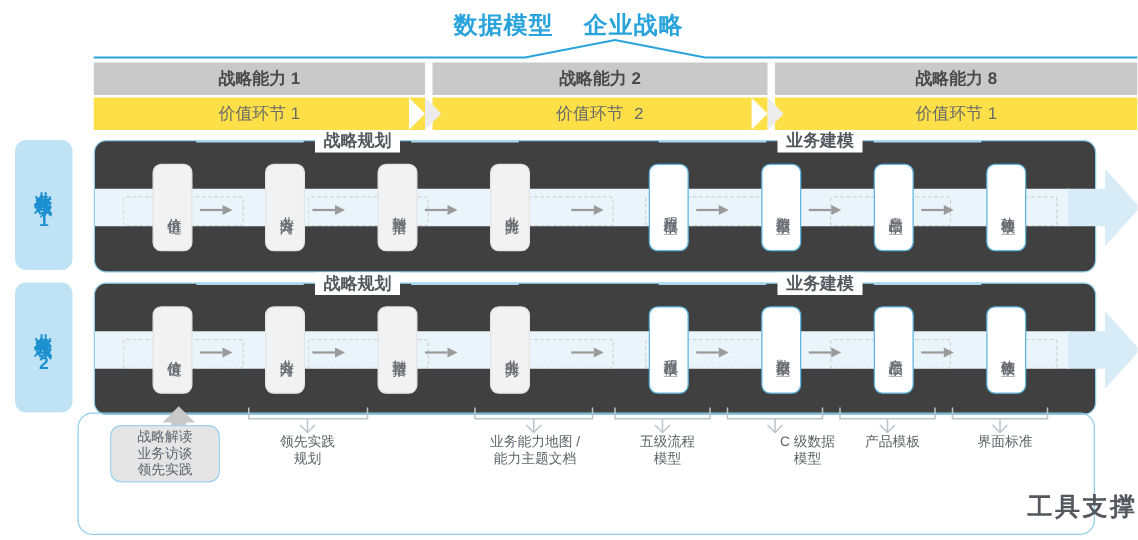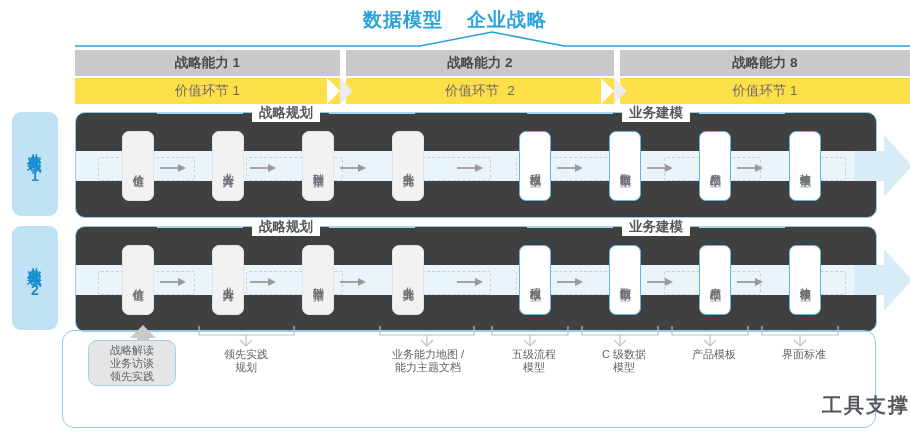--- a/index.html
+++ b/index.html
@@ -373,20 +373,20 @@
     <span>业务访谈</span>
     <span>领先实践</span>
   </div>
 
   <div class="tool-label" style="left:196px;top:348px;width:100px;">领先实践
 规划</div>
   <div class="tool-label" style="left:366px;top:348px;width:124px;">业务能力地图 /
 能力主题文档</div>
   <div class="tool-label" style="left:492px;top:348px;width:84px;">五级流程
 模型</div>
-  <div class="tool-label" style="left:582px;top:348px;width:84px;">C 级数据
+  <div class="tool-label" style="left:604px;top:348px;width:84px;">C 级数据
 模型</div>
   <div class="tool-label" style="left:672px;top:348px;width:84px;">产品模板</div>
   <div class="tool-label" style="left:762px;top:348px;width:84px;">界面标准</div>
 
   <div class="tool-title">工具支撑</div>
 
 </div>
 
 </body></html>

